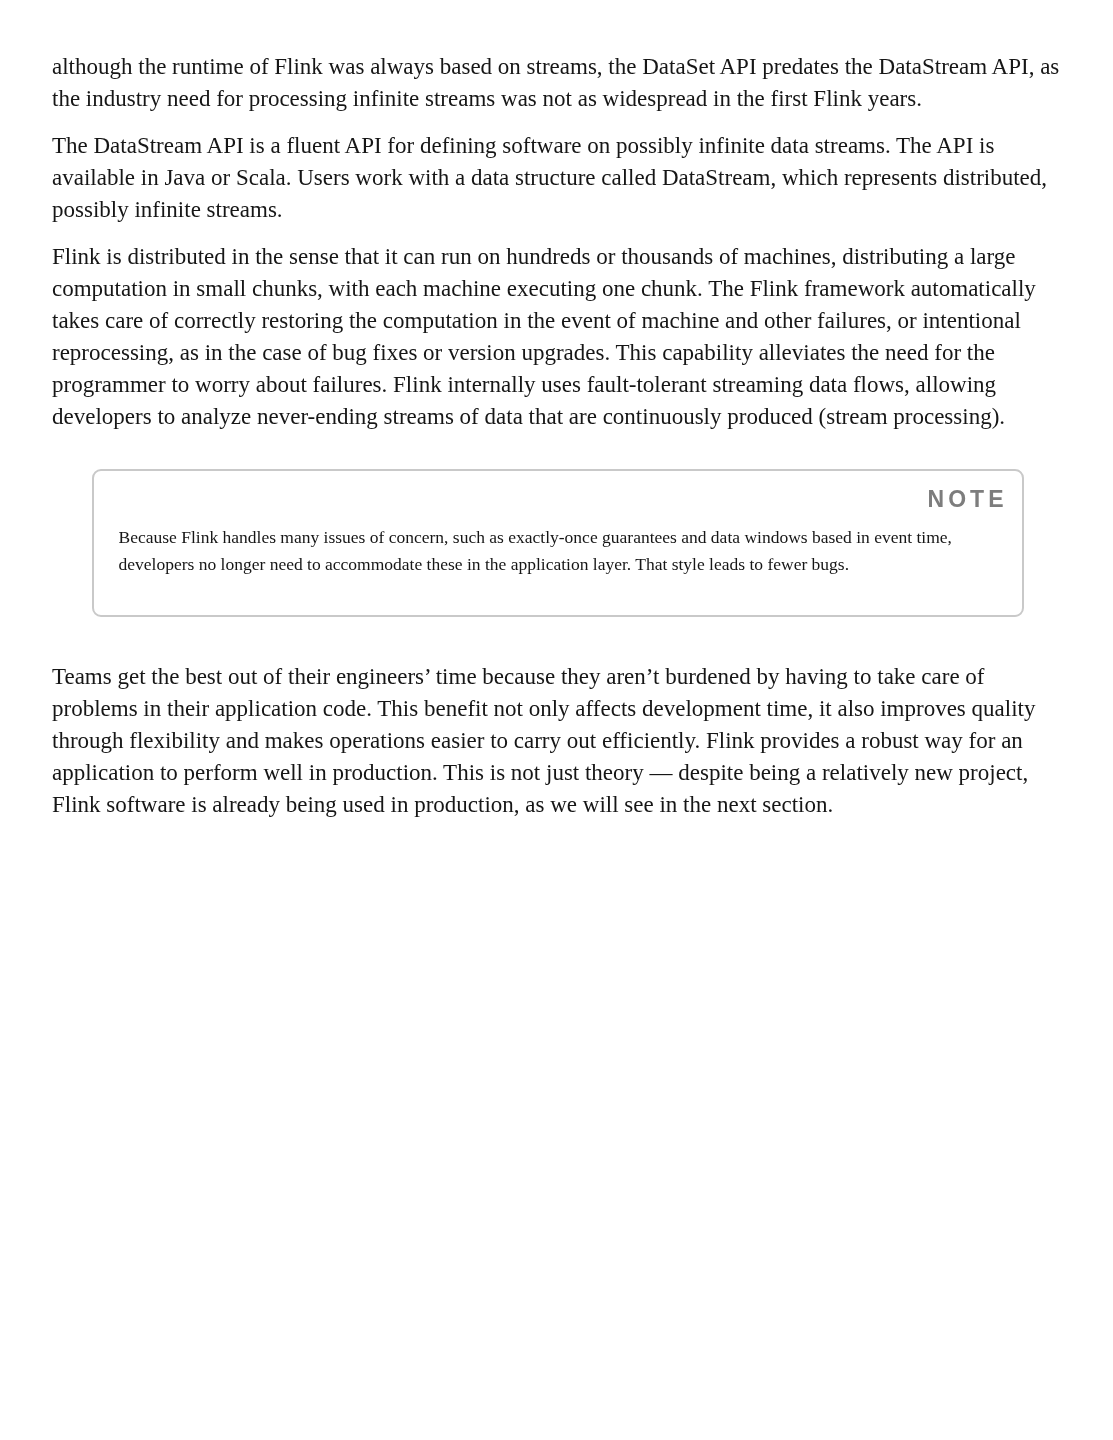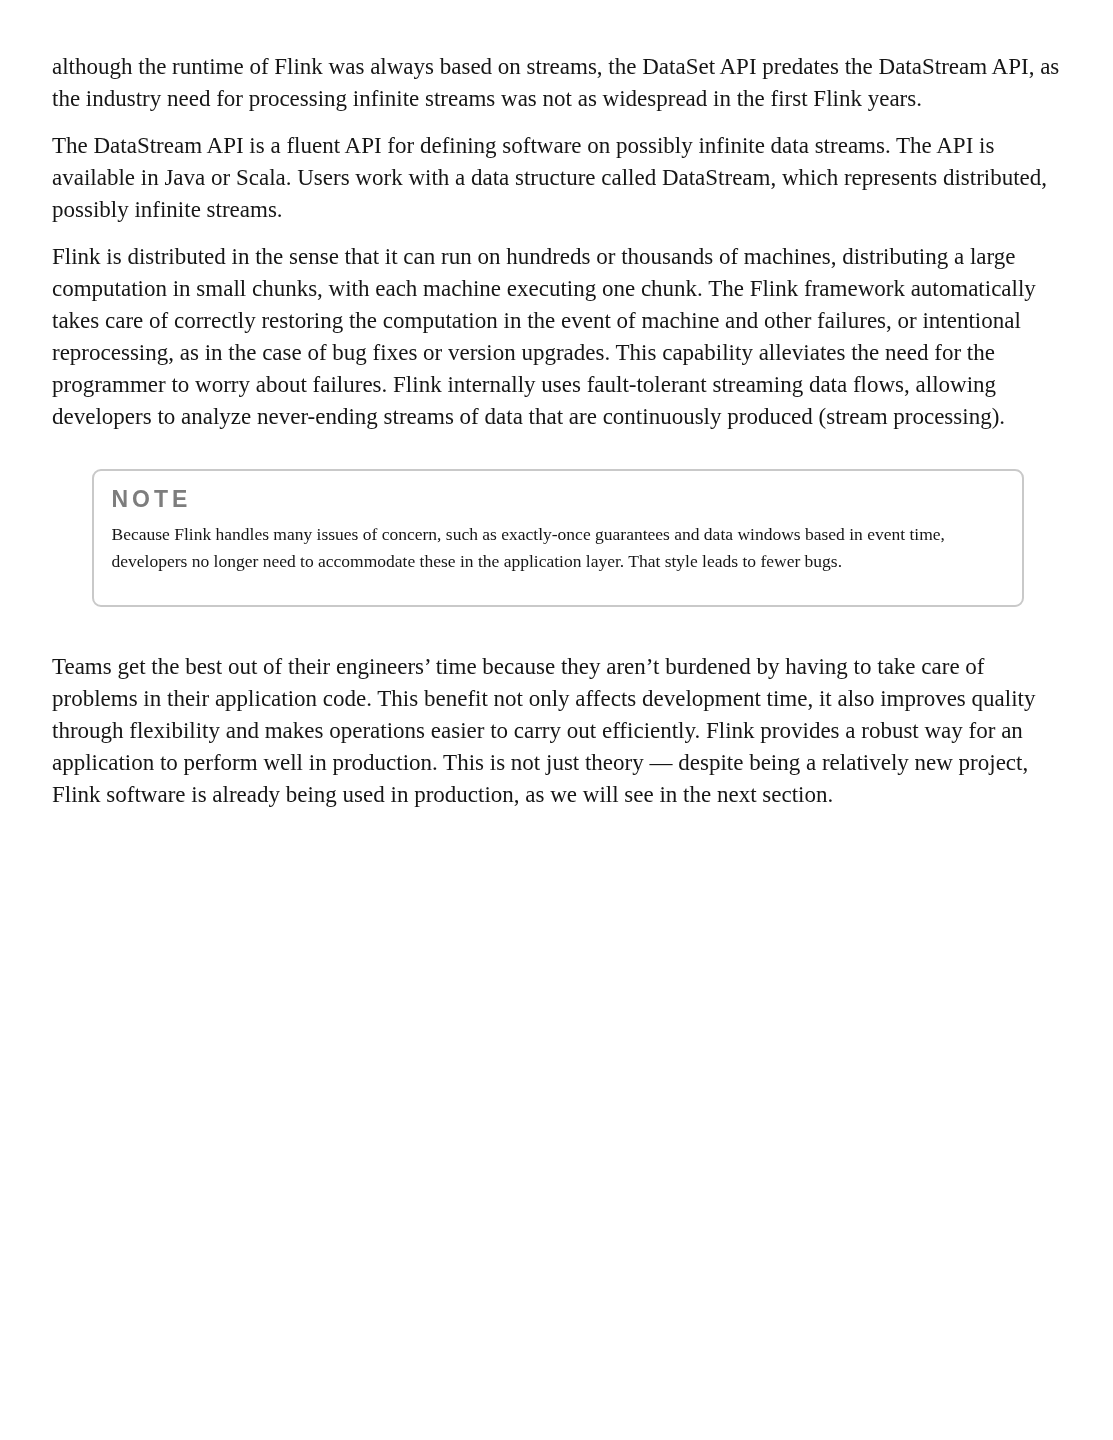--- a/index.html
+++ b/index.html
@@ -42,25 +42,25 @@
     background: var(--page-bg);
   }
   .note-title {
     margin: 0 0 8px 0;
     font-family: "Liberation Sans", sans-serif;
     font-size: 23px;
     font-weight: bold;
     line-height: 28px;
     letter-spacing: 4px;
     text-indent: 4px;
-    text-align: left;
+    text-align: right;
     color: var(--note-title);
   }
   .note-body {
-    margin: 4px;
+    margin: 11px;
     font-size: 17.5px;
     line-height: 27px;
     color: var(--ink);
     text-align: left;
   }
 </style>
 </head>
 <body>
 
 <main class="page">

